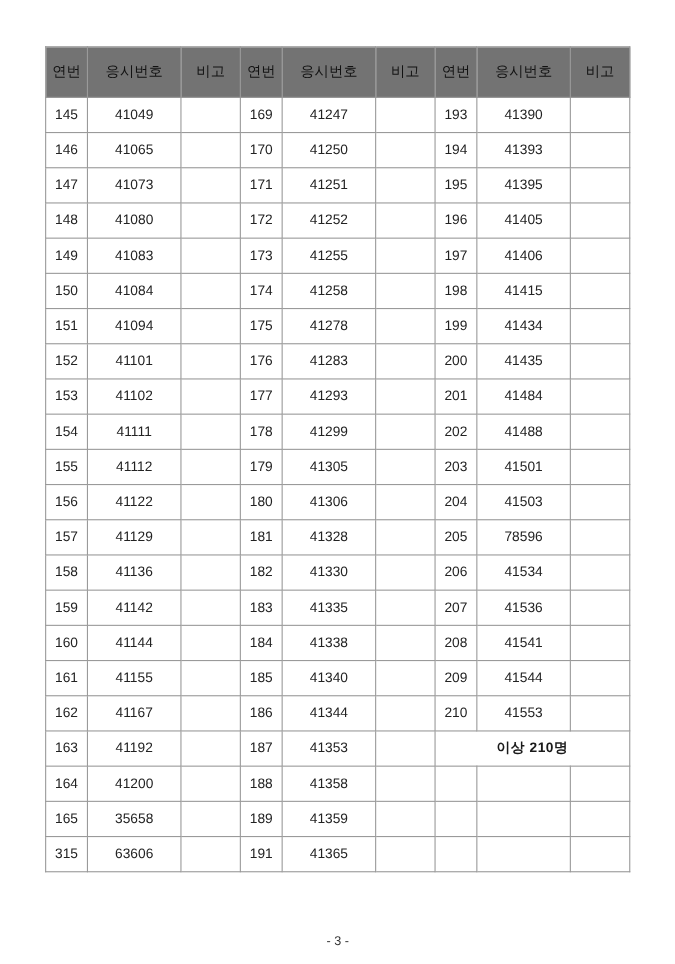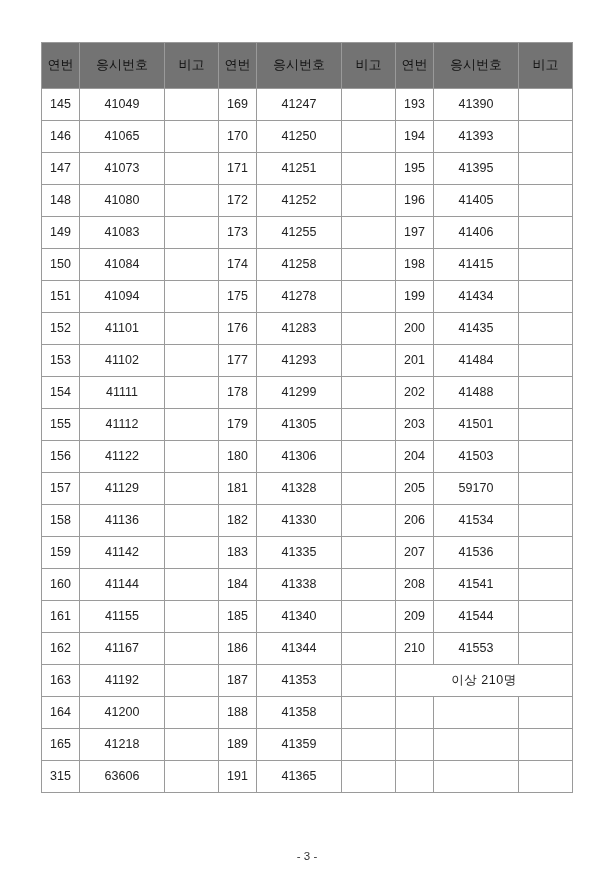--- a/index.html
+++ b/index.html
@@ -56,21 +56,21 @@
     color: #111;
   }
   table.exam-table td.seq,
   table.exam-table td.num {
     color: #222;
   }
   table.exam-table td.note {
     background: #ffffff;
   }
   td.total-cell {
-    font-weight: normal;
+    font-weight: bold;
     font-size: 14.5px;
     letter-spacing: 0.5px;
   }
   td.empty-cell {
     background: #ffffff;
   }
   .footer {
     position: absolute;
     left: 0;
     top: 850px;
@@ -244,21 +244,21 @@
             <td class="note"></td>
           </tr>
           <tr>
             <td class="seq">157</td>
             <td class="num">41129</td>
             <td class="note"></td>
             <td class="seq">181</td>
             <td class="num">41328</td>
             <td class="note"></td>
             <td class="seq">205</td>
-            <td class="num">59170</td>
+            <td class="num">78596</td>
             <td class="note"></td>
           </tr>
           <tr>
             <td class="seq">158</td>
             <td class="num">41136</td>
             <td class="note"></td>
             <td class="seq">182</td>
             <td class="num">41330</td>
             <td class="note"></td>
             <td class="seq">206</td>
@@ -324,21 +324,21 @@
             <td class="note"></td>
             <td class="seq">188</td>
             <td class="num">41358</td>
             <td class="note"></td>
             <td class="empty-cell"></td>
             <td class="empty-cell"></td>
             <td class="empty-cell"></td>
           </tr>
           <tr>
             <td class="seq">165</td>
-            <td class="num">41218</td>
+            <td class="num">35658</td>
             <td class="note"></td>
             <td class="seq">189</td>
             <td class="num">41359</td>
             <td class="note"></td>
             <td class="empty-cell"></td>
             <td class="empty-cell"></td>
             <td class="empty-cell"></td>
           </tr>
           <tr>
             <td class="seq">315</td>

